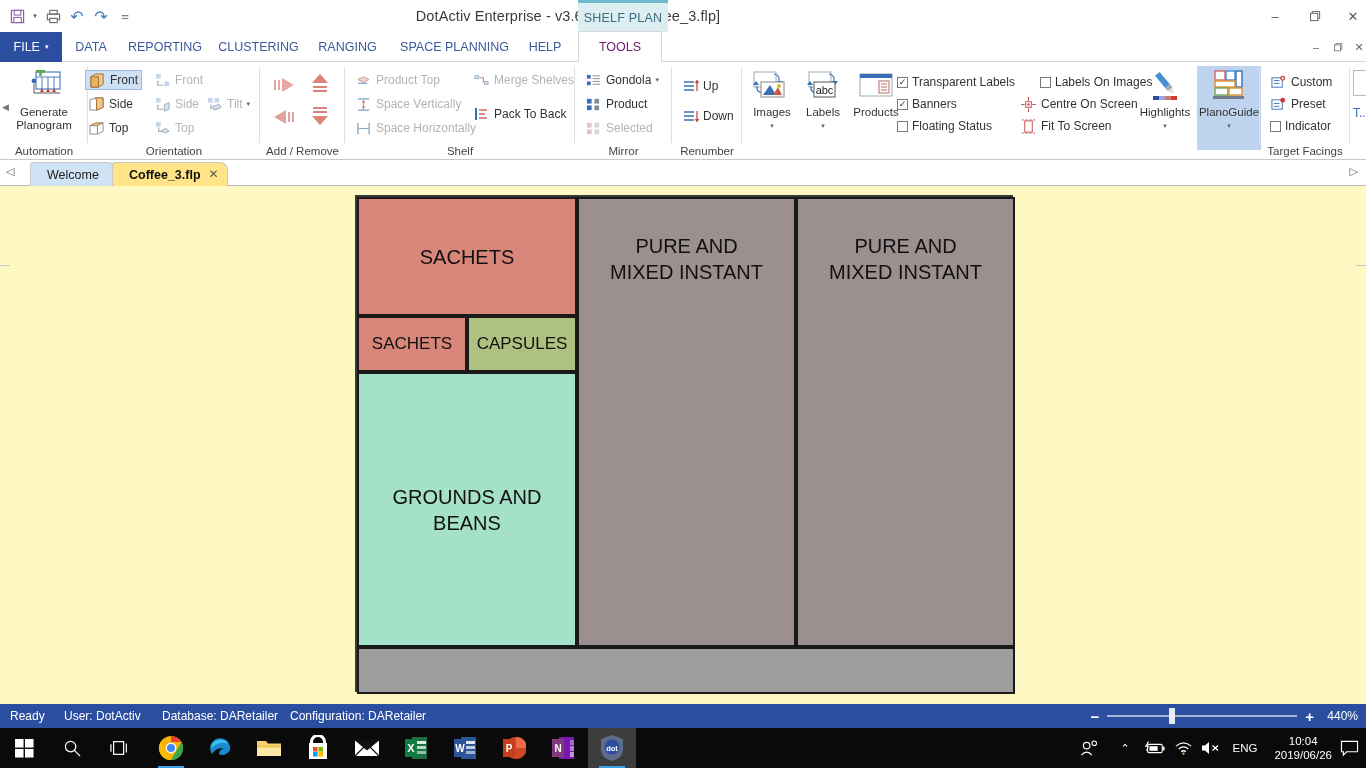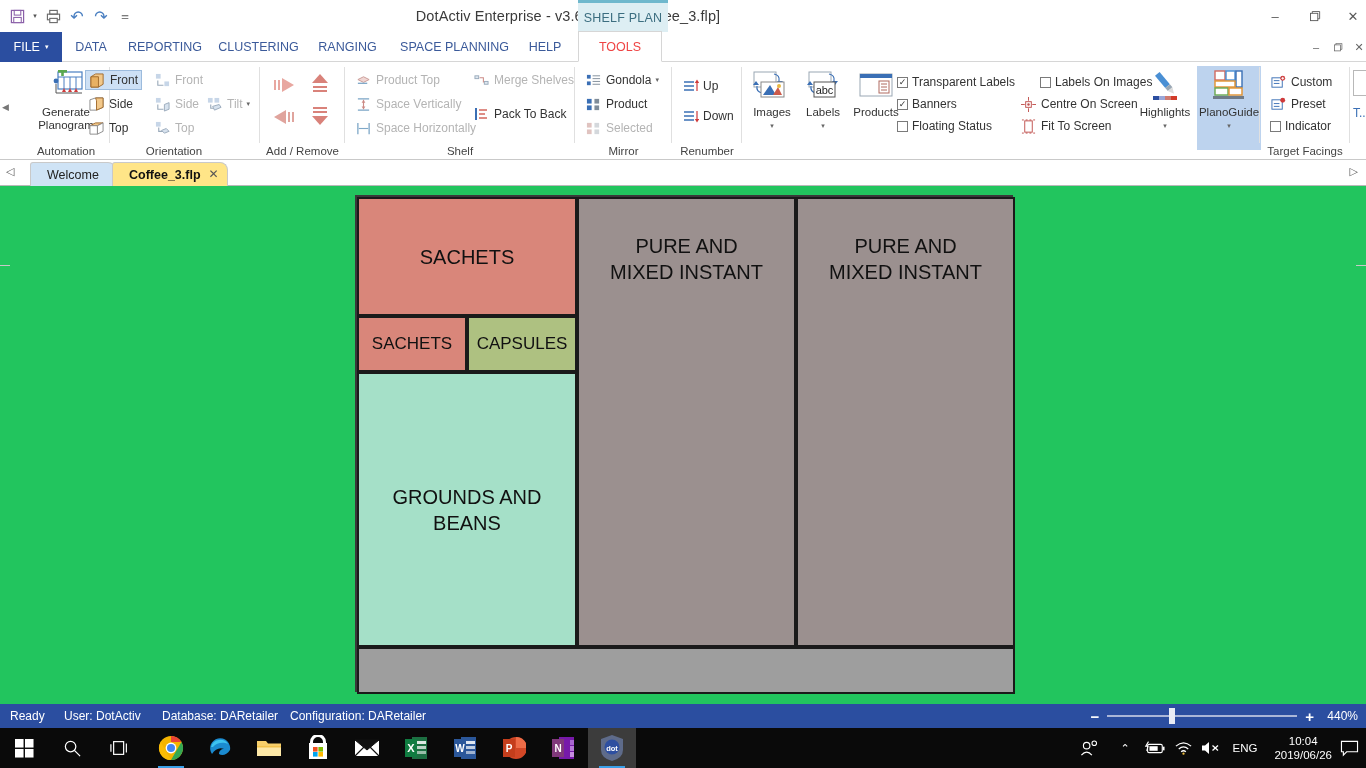--- a/index.html
+++ b/index.html
@@ -57,21 +57,21 @@
   }
   .file-tab .car { font-size: 7px; }
   .menu-item {
     position: absolute; top: 0; height: 30px;
     display: flex; align-items: center; justify-content: center;
     font-size: 12.5px; color: #3b5a9a; padding: 0 10px;
   }
   .menu-item.tools-active {
     background: #ffffff;
     border: 1px solid #d6d6d6; border-bottom: 1px solid #ffffff;
-    color: #ef4444;
+    color: #701a75;
     height: 31px;
   }
   .ribbon-min {
     position: absolute; top: 0; height: 30px; width: 22px;
     display: flex; align-items: center; justify-content: center;
     font-size: 11px; color: #666;
   }
 
   
   .ribbon {
@@ -122,21 +122,21 @@
     border: 1px solid #c9c9c9; border-bottom: none;
     border-radius: 3px 8px 0 0;
   }
   .doc-tab.welcome { background: #cfe3f5; color: #222; left: 30px; }
   .doc-tab.active { background: #ffe588; color: #111; font-weight: bold; left: 112px; padding-right: 26px; }
   .doc-tab .closex { position: absolute; right: 8px; top: 4px; font-size: 12px; color: #555; font-weight: normal; }
 
   
   .canvas {
     position: absolute; left: 0; top: 186px; width: 1366px; height: 518px;
-    background: #22c55e; overflow: hidden;
+    background: #fef9c3; overflow: hidden;
   }
   .ruler-tick { position: absolute; background: #c8c8c8; }
   .plano {
     position: absolute; left: 355px; top: 9px; width: 658px; height: 497px;
     border: 2px solid #3a3a3a; background: #9b908f;
   }
   .seg { position: absolute; border: 2px solid #1a1a1a;
          display: flex; align-items: center; justify-content: center; text-align: center;
          font-size: 20px; color: #111; line-height: 26px; }
   .seg.sm { font-size: 17px; }
@@ -228,21 +228,21 @@
         <rect x="0.5" y="2.5" width="8" height="8" fill="none" stroke="#666"></rect>
         <polyline points="2.5,2.5 2.5,0.5 10.5,0.5 10.5,8.5 8.5,8.5" fill="none" stroke="#666"></polyline>
       </svg>
     </div>
   <div class="ribbon-min" style="left:1348px;">✕</div>
 </div>
 
 <div class="ribbon">
   <div class="rb-collapse">◀</div>
 
-  <div class="rbgroup" style="left:0px;width:88px;margin-left:22px;">
+  <div class="rbgroup" style="left:0px;width:88px;">
     <div class="bigbtn" style="left:4px;top:6px;width:80px;">
       <span class="ico">
         <svg width="40" height="34" viewBox="0 0 40 34">
           <rect x="12" y="2" width="24" height="17" fill="#fff" stroke="#4a7fc1" stroke-width="1.2"></rect>
           <line x1="12" y1="7" x2="36" y2="7" stroke="#4a7fc1"></line>
           <line x1="18" y1="7" x2="18" y2="19" stroke="#4a7fc1"></line>
           <line x1="24" y1="7" x2="24" y2="19" stroke="#4a7fc1"></line>
           <line x1="30" y1="7" x2="30" y2="19" stroke="#4a7fc1"></line>
           <g fill="#5aa84f">
               <rect x="12" y="0" width="9" height="2.6"></rect>

